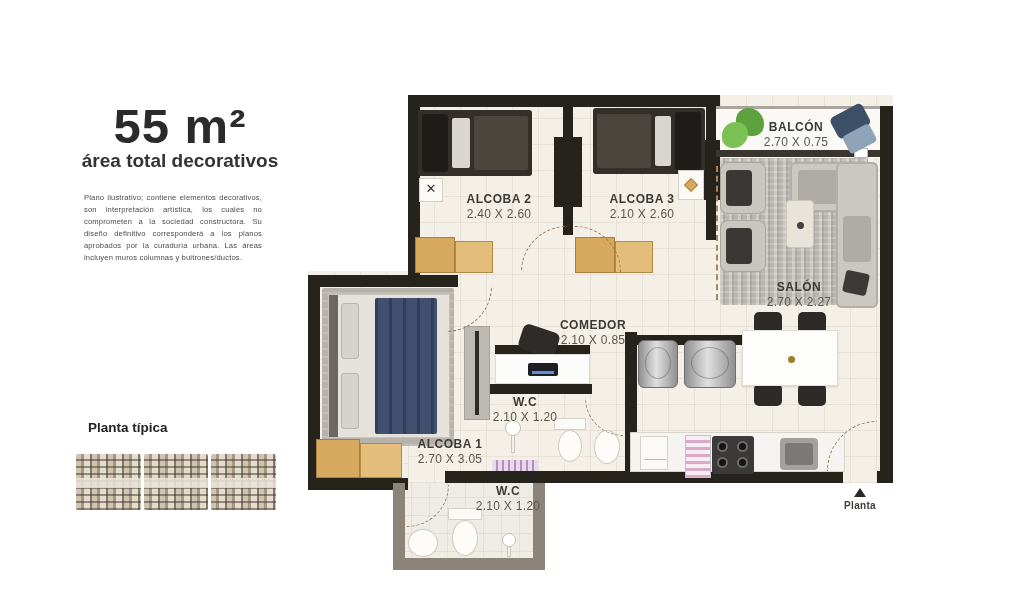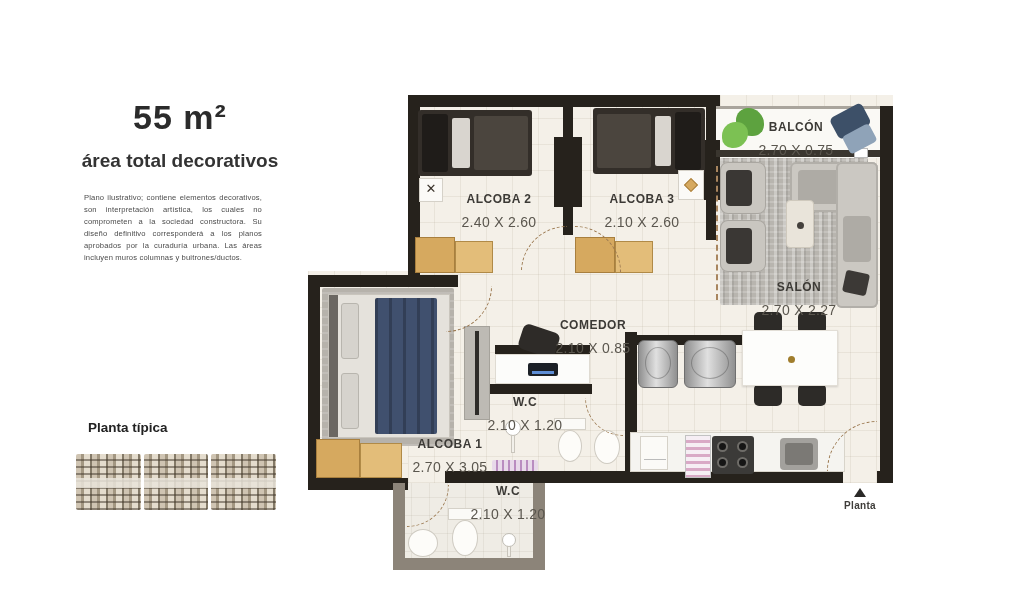--- a/index.html
+++ b/index.html
@@ -1,19 +1,19 @@
 <!DOCTYPE html>
 <html><head>
 <meta charset="utf-8">
 <style>
   html,body{margin:0;padding:0;}
   body{width:1024px;height:590px;background:#ffffff;font-family:"Liberation Sans",sans-serif;overflow:hidden;position:relative;}
   .abs{position:absolute;}
   
-  .area-title{left:78px;top:98px;width:204px;text-align:center;font-size:34px;font-weight:700;color:#2b2b2b;letter-spacing:1px;}
+  .area-title{left:78px;top:98px;width:204px;text-align:center;font-size:49px;font-weight:700;color:#2b2b2b;letter-spacing:1px;}
   .area-sub{left:62px;top:150px;width:236px;text-align:center;font-size:19px;font-weight:600;color:#333;}
   .disclaimer{left:84px;top:184px;width:178px;font-size:7.6px;line-height:1.6;color:#4b4b4b;text-align:justify;letter-spacing:.15px;}
   .planta-label{left:88px;top:420px;font-size:13.5px;font-weight:700;color:#222;}
   .thumb{left:76px;top:450px;width:200px;height:64px;display:flex;gap:3px;align-items:center;}
   .thumb .blk{flex:1;height:56px;border-radius:2px;background:
       linear-gradient(0deg, rgba(0,0,0,0) 40%, rgba(233,228,218,.85) 40% 58%, rgba(0,0,0,0) 58%),
       repeating-linear-gradient(0deg, rgba(66,56,44,.5) 0 2px, rgba(0,0,0,0) 2px 7px),
       repeating-linear-gradient(90deg,#cfc4b2 0 5px,#a39782 5px 8px,#e4dccd 8px 14px,#847a68 14px 16px);}
   
   .plan{left:308px;top:92px;width:592px;height:482px;}
@@ -34,21 +34,21 @@
   .rug-plain{background:#b6b2ab;background-image:repeating-linear-gradient(0deg, rgba(255,255,255,.15) 0 2px, rgba(0,0,0,0) 2px 8px);border-radius:2px;}
   .bed-dark{background:#332e29;border-radius:3px;}
   .armchair{background:#c9c6c0;border-radius:8px;box-shadow:inset 0 0 0 1px #a9a6a0;}
   .armchair .cushion{position:absolute;left:6px;top:8px;width:26px;height:36px;background:#3a3734;border-radius:4px;}
   .sofa{background:#cbc8c2;border-radius:6px;box-shadow:inset 0 0 0 2px #b2afa9;}
   .chair-dark{background:#2d2b28;border-radius:5px;}
   .washer{background:linear-gradient(90deg,#8f8f8f,#e0e0e0 45%,#909090);border-radius:6px;border:1px solid #6f6f6f;box-sizing:border-box;}
   .washer .drum{position:absolute;left:6px;top:6px;right:6px;bottom:8px;border:1px solid rgba(60,60,60,.35);border-radius:50%;}
   .label{text-align:center;color:#3c3a36;}
   .label .rl-name{display:block;font-size:12px;font-weight:700;letter-spacing:.5px;}
-  .label .rl-dims{display:block;font-size:14px;color:#5a564e;margin-top:8px;letter-spacing:.3px;}
+  .label .rl-dims{display:block;font-size:12px;color:#5a564e;margin-top:1px;letter-spacing:.3px;}
   .arc{overflow:hidden;}
   .arc .arc-c{position:absolute;width:200%;height:200%;border:1.6px dashed #9c7a52;border-radius:50%;box-sizing:border-box;}
   .hinge-br .arc-c{left:0;top:0;}
   .hinge-bl .arc-c{right:0;top:0;}
   .hinge-tl .arc-c{right:0;bottom:0;}
   .hinge-tr .arc-c{left:0;bottom:0;}
   .white-box{background:#fbfaf7;border:1px solid #d5d1c8;box-sizing:border-box;}
   .oval{background:#fdfcf9;border:1px solid #cfcbc2;border-radius:50%;box-sizing:border-box;}
   .nightstand::before{content:"✕";position:absolute;left:0;right:0;top:2px;text-align:center;font-size:13px;color:#3a332b;}
   .access{width:80px;text-align:center;}

